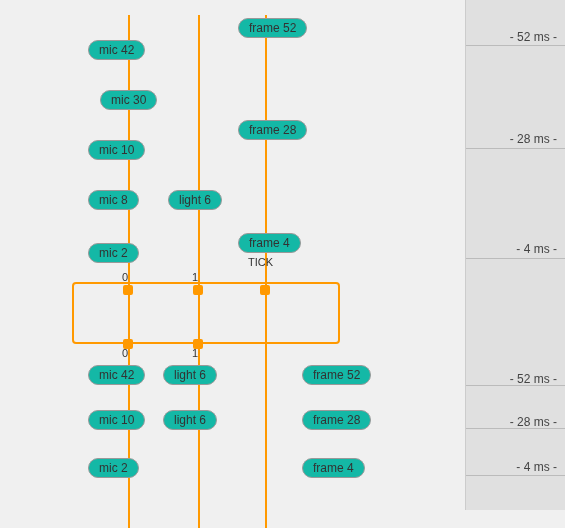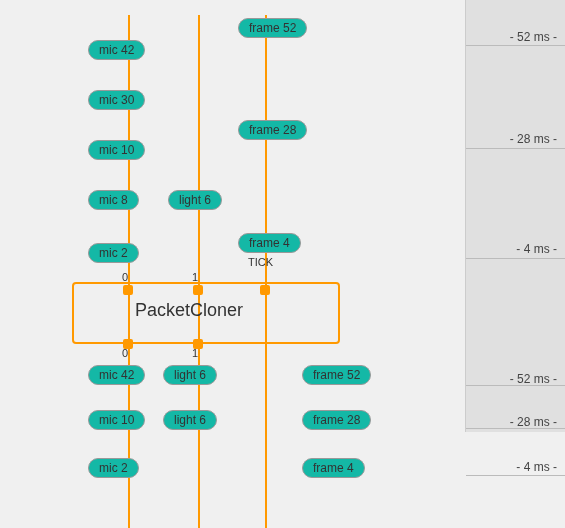--- a/index.html
+++ b/index.html
@@ -70,21 +70,21 @@
       font-size: 11px;
       color: #333;
     }
 
     
     .timeline-panel {
       position: absolute;
       right: 0;
       top: 0;
       width: 100px;
-      height: 432px;
+      height: 510px;
       background: #e0e0e0;
       border-left: 1px solid #ccc;
     }
     .timeline-label {
       position: absolute;
       right: 8px;
       font-size: 12px;
       color: #444;
     }
 
@@ -121,21 +121,21 @@
   <div class="line-v" style="left:128px; top:15px; height:520px;"></div>
 
   <div class="line-v" style="left:198px; top:15px; height:520px;"></div>
 
   <div class="line-v" style="left:265px; top:15px; height:520px;"></div>
 
   <div class="node-pill" style="left:88px; top:40px;">
     <span>mic 42</span>
   </div>
 
-  <div class="node-pill" style="left:88px; top:90px;">
+  <div class="node-pill" style="left:100px; top:90px;">
     <span>mic 30</span>
   </div>
 
   <div class="node-pill" style="left:88px; top:140px;">
     <span>mic 10</span>
   </div>
 
   <div class="node-pill" style="left:88px; top:190px;">
     <span>mic 8</span>
   </div>
@@ -162,21 +162,20 @@
 
   <div class="connector-dot" style="left:128px; top:290px;"></div>
   <div class="connector-dot" style="left:198px; top:290px;"></div>
   <div class="connector-dot" style="left:265px; top:290px;"></div>
 
   <span class="port-label" style="left:122px; top:271px;">0</span>
   <span class="port-label" style="left:192px; top:271px;">1</span>
   <span class="port-label" style="left:248px; top:256px;">TICK</span>
 
   <div class="packet-cloner-box" style="left:72px; top:282px; width:268px; height:62px;"></div>
-  <div class="packet-cloner-label" style="left:135px; top:300px;">PacketCloner</div>
 
   <span class="port-label" style="left:122px; top:347px;">0</span>
   <span class="port-label" style="left:192px; top:347px;">1</span>
 
   <div class="connector-dot" style="left:128px; top:344px;"></div>
   <div class="connector-dot" style="left:198px; top:344px;"></div>
 
   <div class="node-pill" style="left:88px; top:365px;">
     <span>mic 42</span>
   </div>

